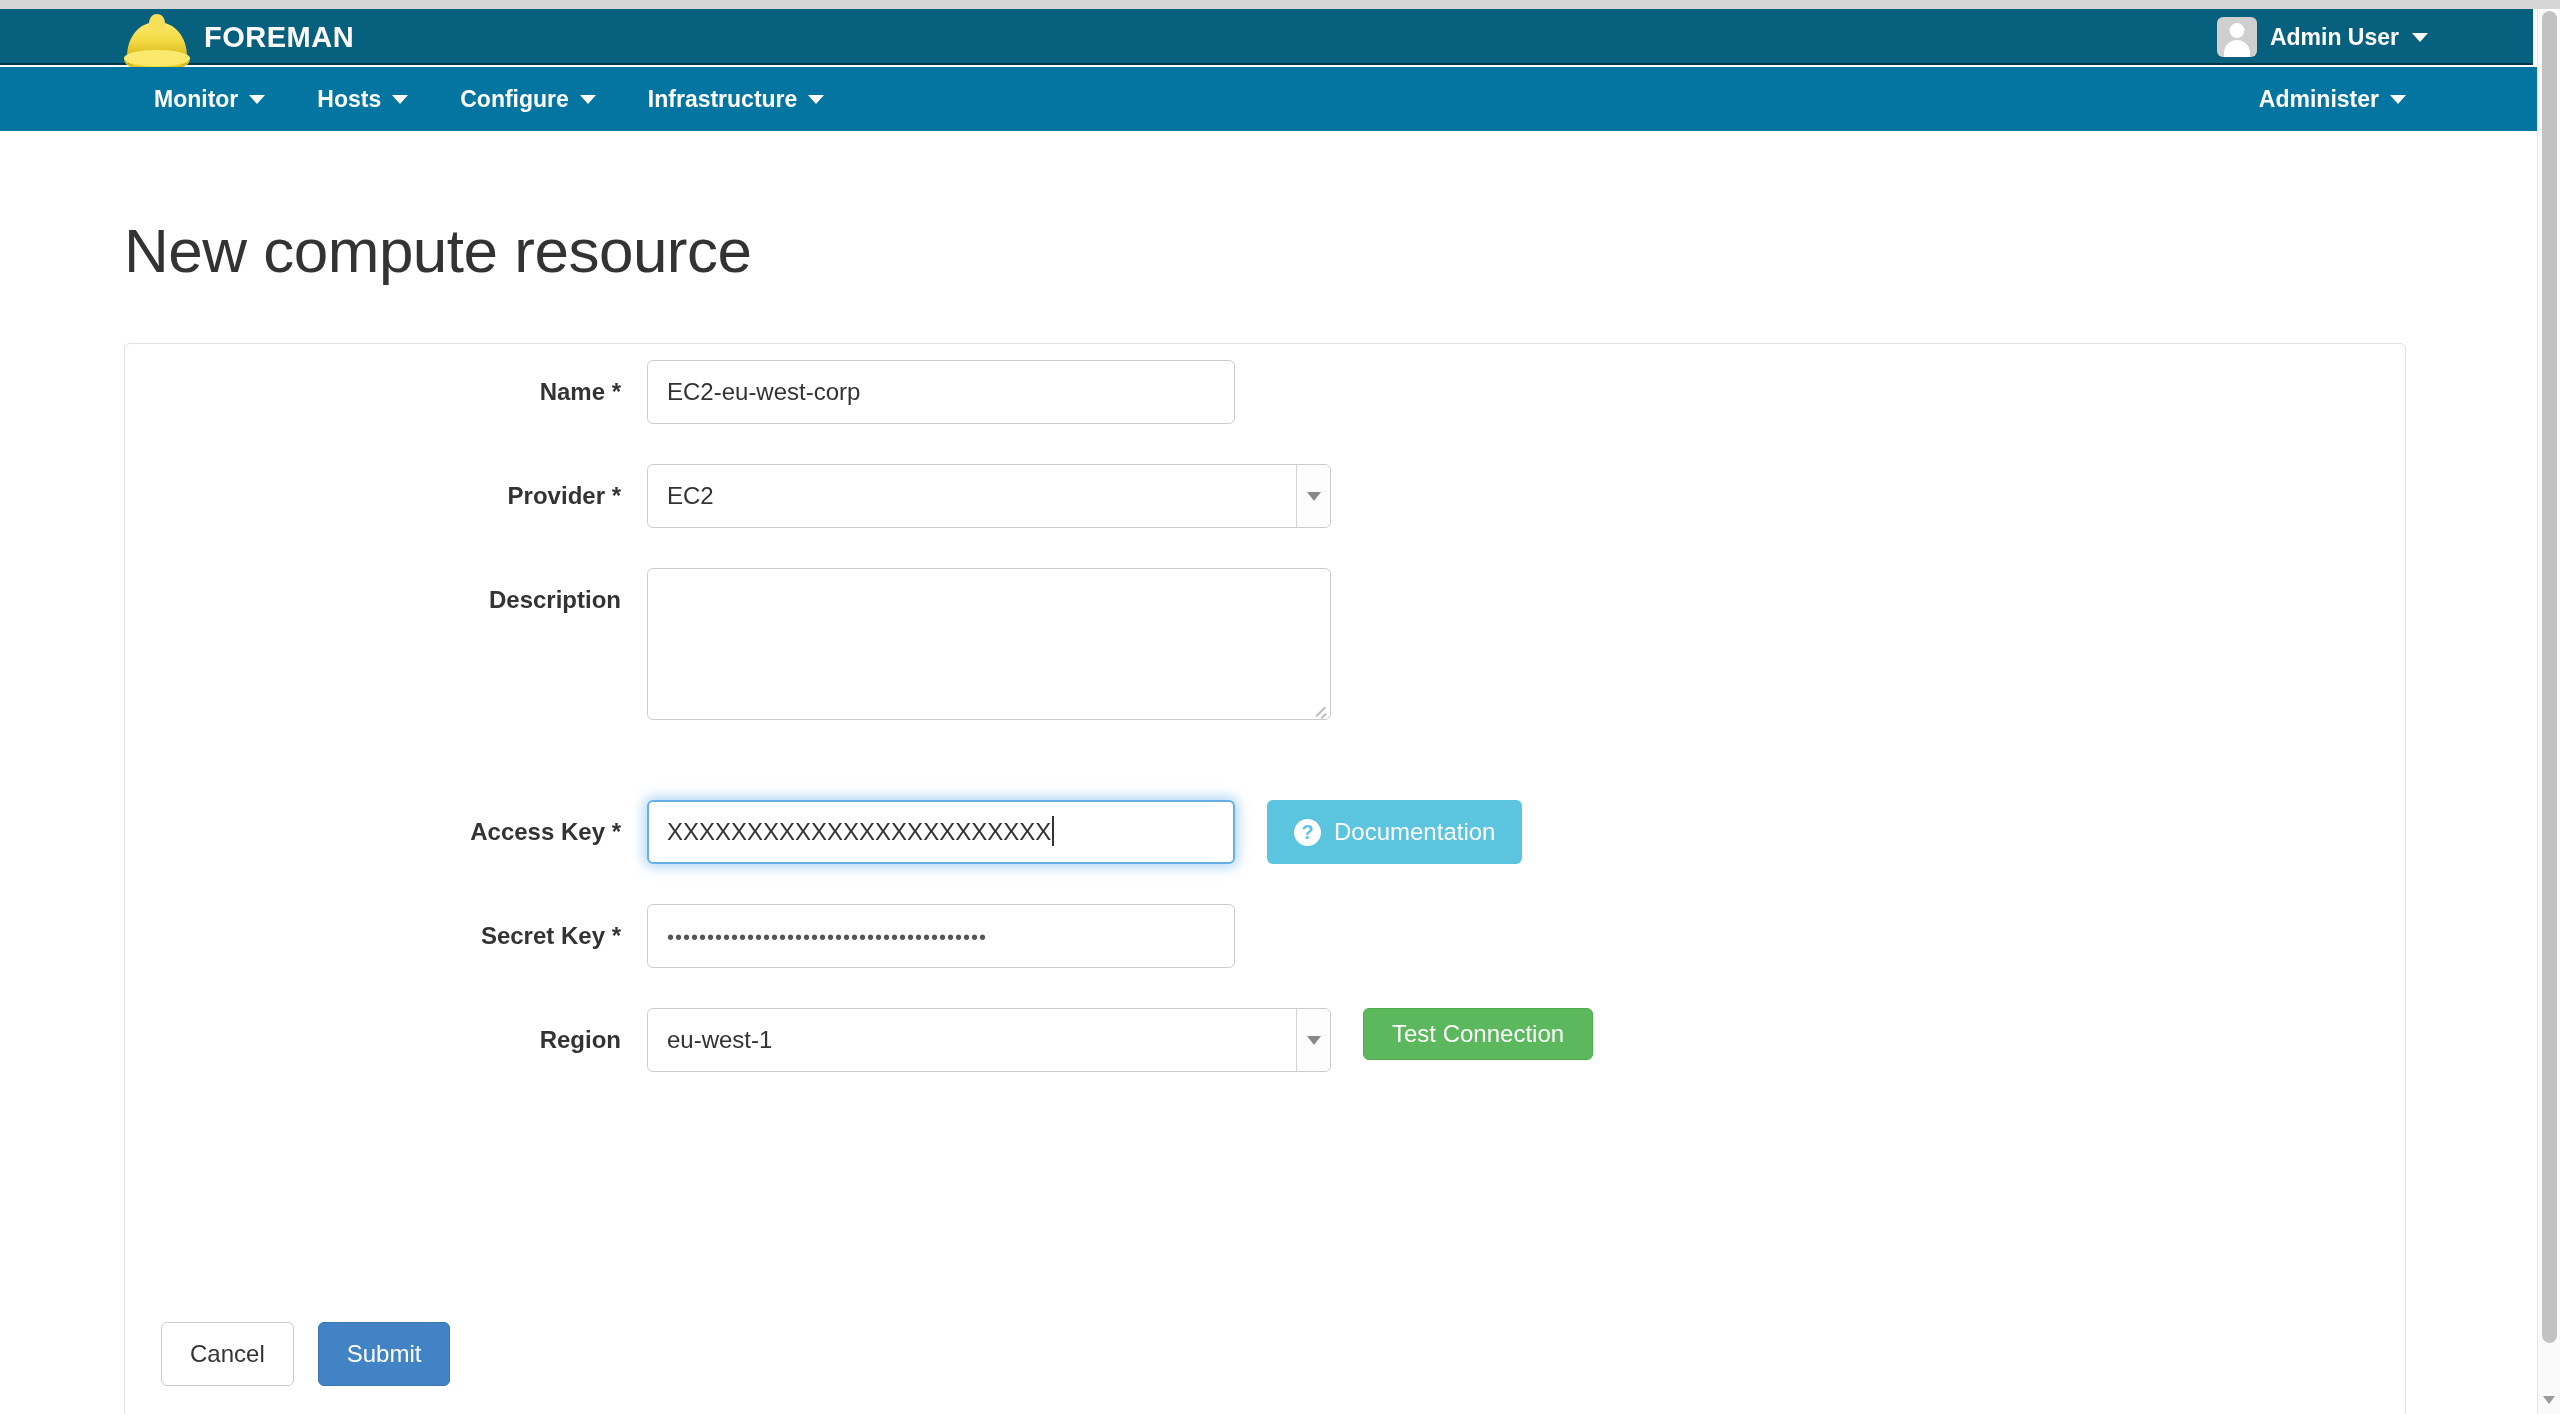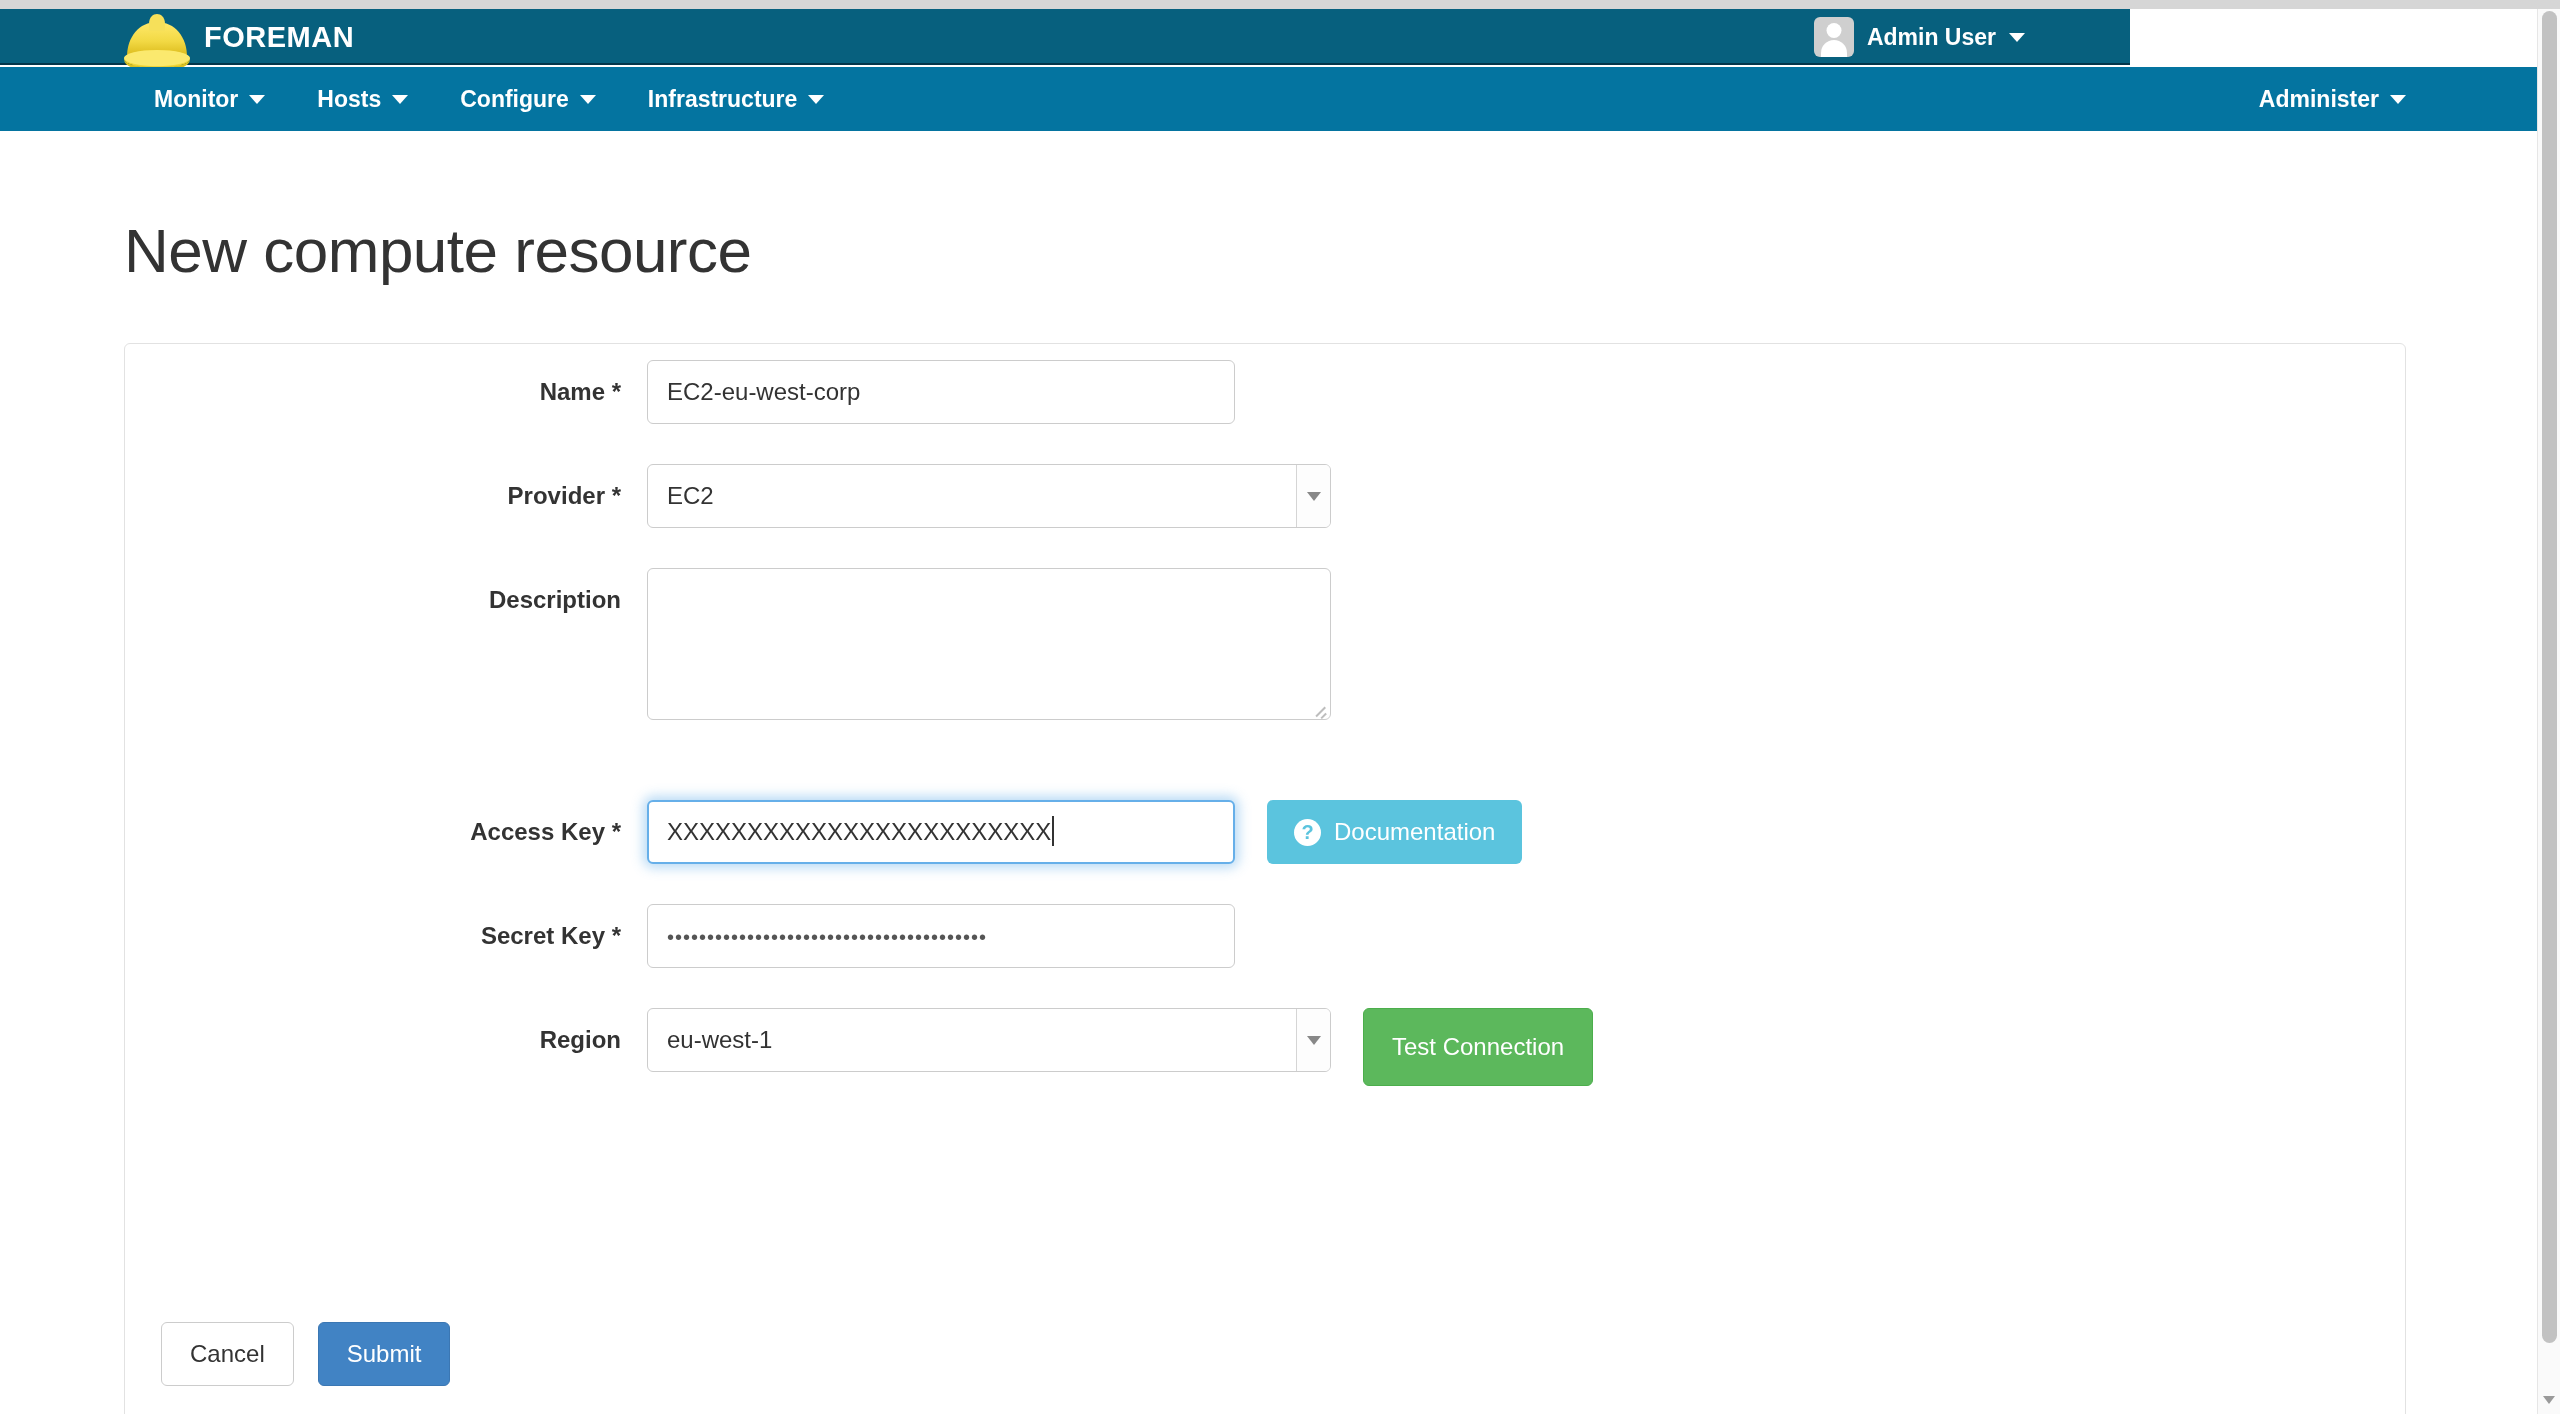--- a/index.html
+++ b/index.html
@@ -14,21 +14,21 @@
   
   .chrome-strip {
     position: absolute; top: 0; left: 0;
     width: 2560px; height: 9px;
     background: #d6d6d6;
   }
 
   
   .navbar-top {
     position: absolute; top: 9px; left: 0;
-    width: 2130px; height: 56px;
+    width: 2533px; height: 56px;
     background: #07607e;
     border-bottom: 2px solid #04364a;
     display: flex; align-items: center;
   }
   .brand-wrap {
     position: absolute; left: 122px; top: 0;
     height: 56px; display: flex; align-items: center;
   }
   .brand-logo {
     position: absolute; left: -1px; top: 2px;
@@ -261,21 +261,21 @@
     color: #5bc4de;
     font-size: 20px;
     font-weight: bold;
     display: inline-flex; align-items: center; justify-content: center;
     line-height: 1;
     flex: none;
   }
   .btn-test {
     background: #5cb85c;
     color: #ffffff;
-    height: 78px;
+    height: 52px;
     padding: 0 28px;
     border-color: #4cae4c;
   }
   .btn-cancel {
     background: #ffffff;
     color: #333333;
     height: 64px;
     padding: 0 28px;
     border: 1px solid #cccccc;
   }

